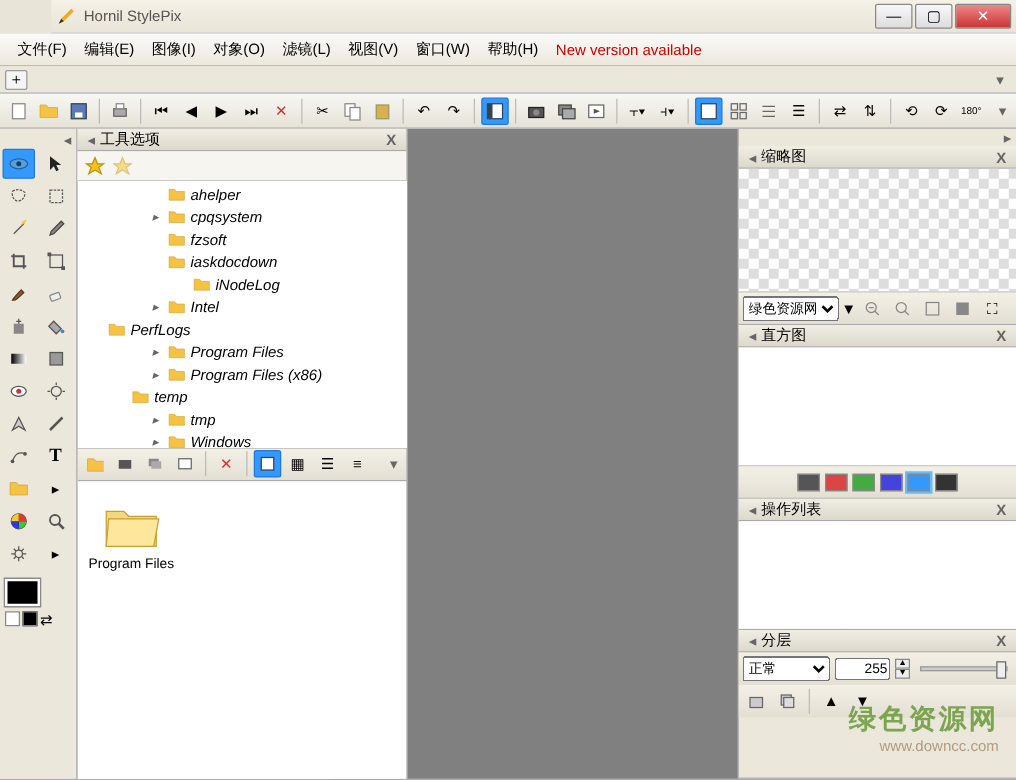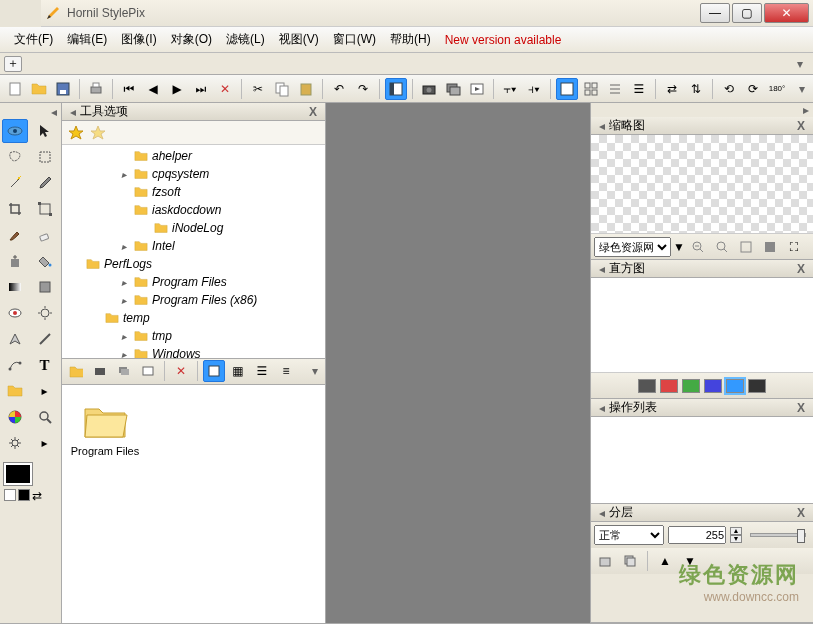--- a/index.html
+++ b/index.html
@@ -62,21 +62,21 @@
 .rpanel { border-bottom: 1px solid #aaa; display: flex; flex-direction: column; }
 .thumbview { height: 98px; background-image: repeating-conic-gradient(#ddd 0 25%, #fff 0 50%); background-size: 16px 16px; }
 .thumbtb { height: 26px; background: linear-gradient(#f3f0e6,#e3dfd3); display: flex; align-items: center; padding: 0 3px; gap: 2px; border-top: 1px solid #ccc; }
 .thumbtb select { font-size: 11px; height: 20px; }
 .histview { height: 94px; background: #fff; }
 .histtb { height: 26px; background: linear-gradient(#f3f0e6,#e3dfd3); display: flex; align-items: center; justify-content: center; gap: 4px; border-top: 1px solid #ccc; }
 .histbtn { width: 18px; height: 14px; border: 1px solid #888; }
 .actview { height: 86px; background: #fff; }
 .layertb { height: 26px; background: linear-gradient(#f3f0e6,#e3dfd3); display: flex; align-items: center; padding: 0 3px; gap: 4px; }
 .layertb select { font-size: 11px; height: 20px; width: 70px; }
-.layertb input[type=text] { width: 58px; height: 18px; font-size: 11px; text-align: right; }
+.layertb input[type=text] { width: 44px; height: 18px; font-size: 11px; text-align: right; }
 .spinbtns { display: flex; flex-direction: column; }
 .spinbtns div { width: 12px; height: 8px; border: 1px solid #888; background: #eee; font-size: 7px; line-height: 6px; text-align: center; }
 .slider { flex: 1; height: 4px; background: #ccc; border: 1px solid #999; position: relative; margin: 0 4px; }
 .slider .thumb { position: absolute; right: 0; top: -5px; width: 8px; height: 14px; background: #eee; border: 1px solid #666; }
 .layerbtns { height: 26px; display: flex; align-items: center; padding: 0 3px; gap: 3px; background: linear-gradient(#f3f0e6,#e3dfd3); }
 
 .statusbar { height: 22px; background: linear-gradient(#f0ede3,#dcd8cc); border-top: 1px solid #aaa; display: flex; align-items: center; }
 .statusbar .grip { margin-left: auto; padding: 0 4px; color: #999; }
 .statusbar .checker { width: 18px; height: 14px; background-image: repeating-conic-gradient(#bbb 0 25%, #eee 0 50%); background-size: 6px 6px; margin-left: auto; margin-right: 4px; border: 1px solid #999; }
 

